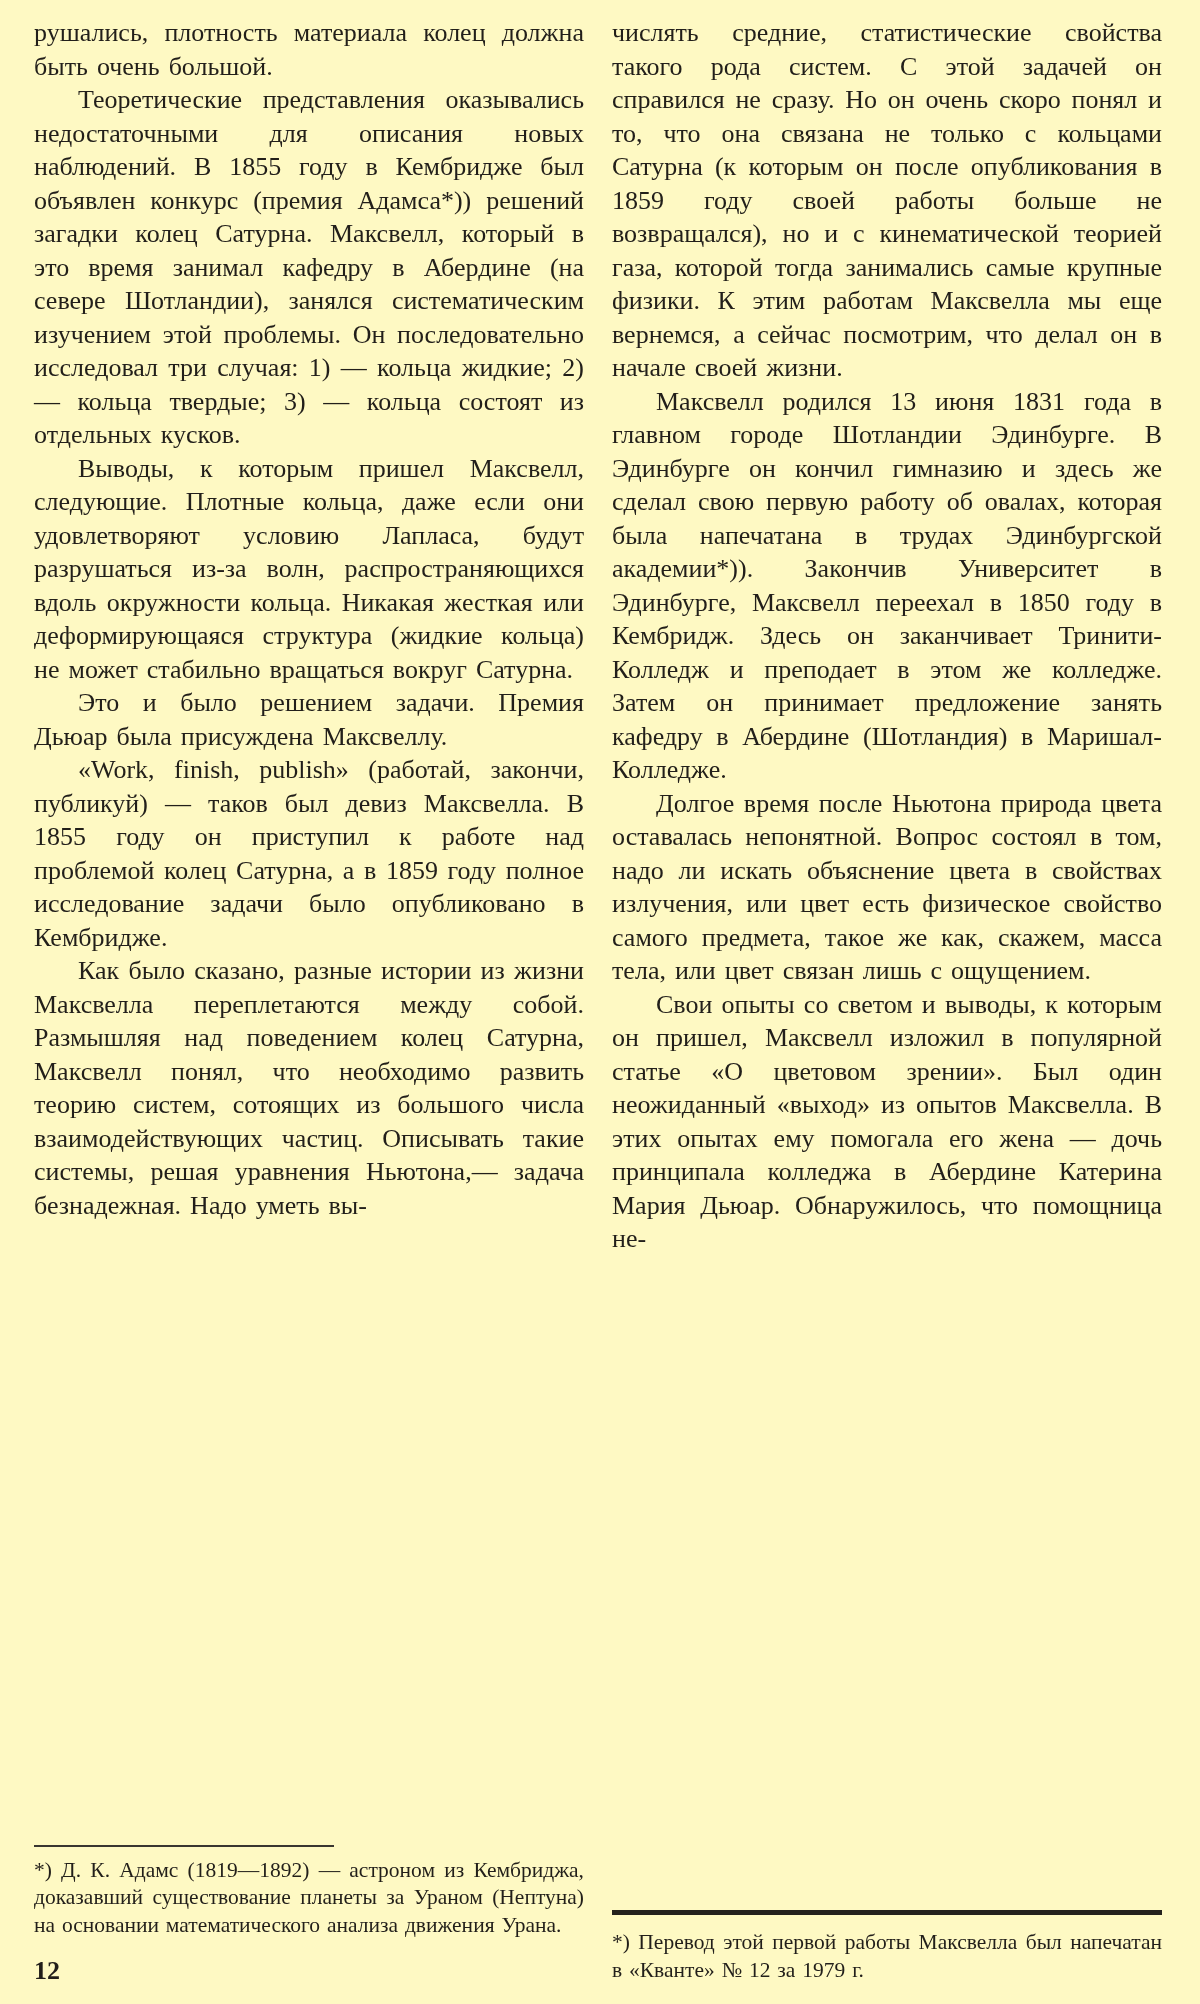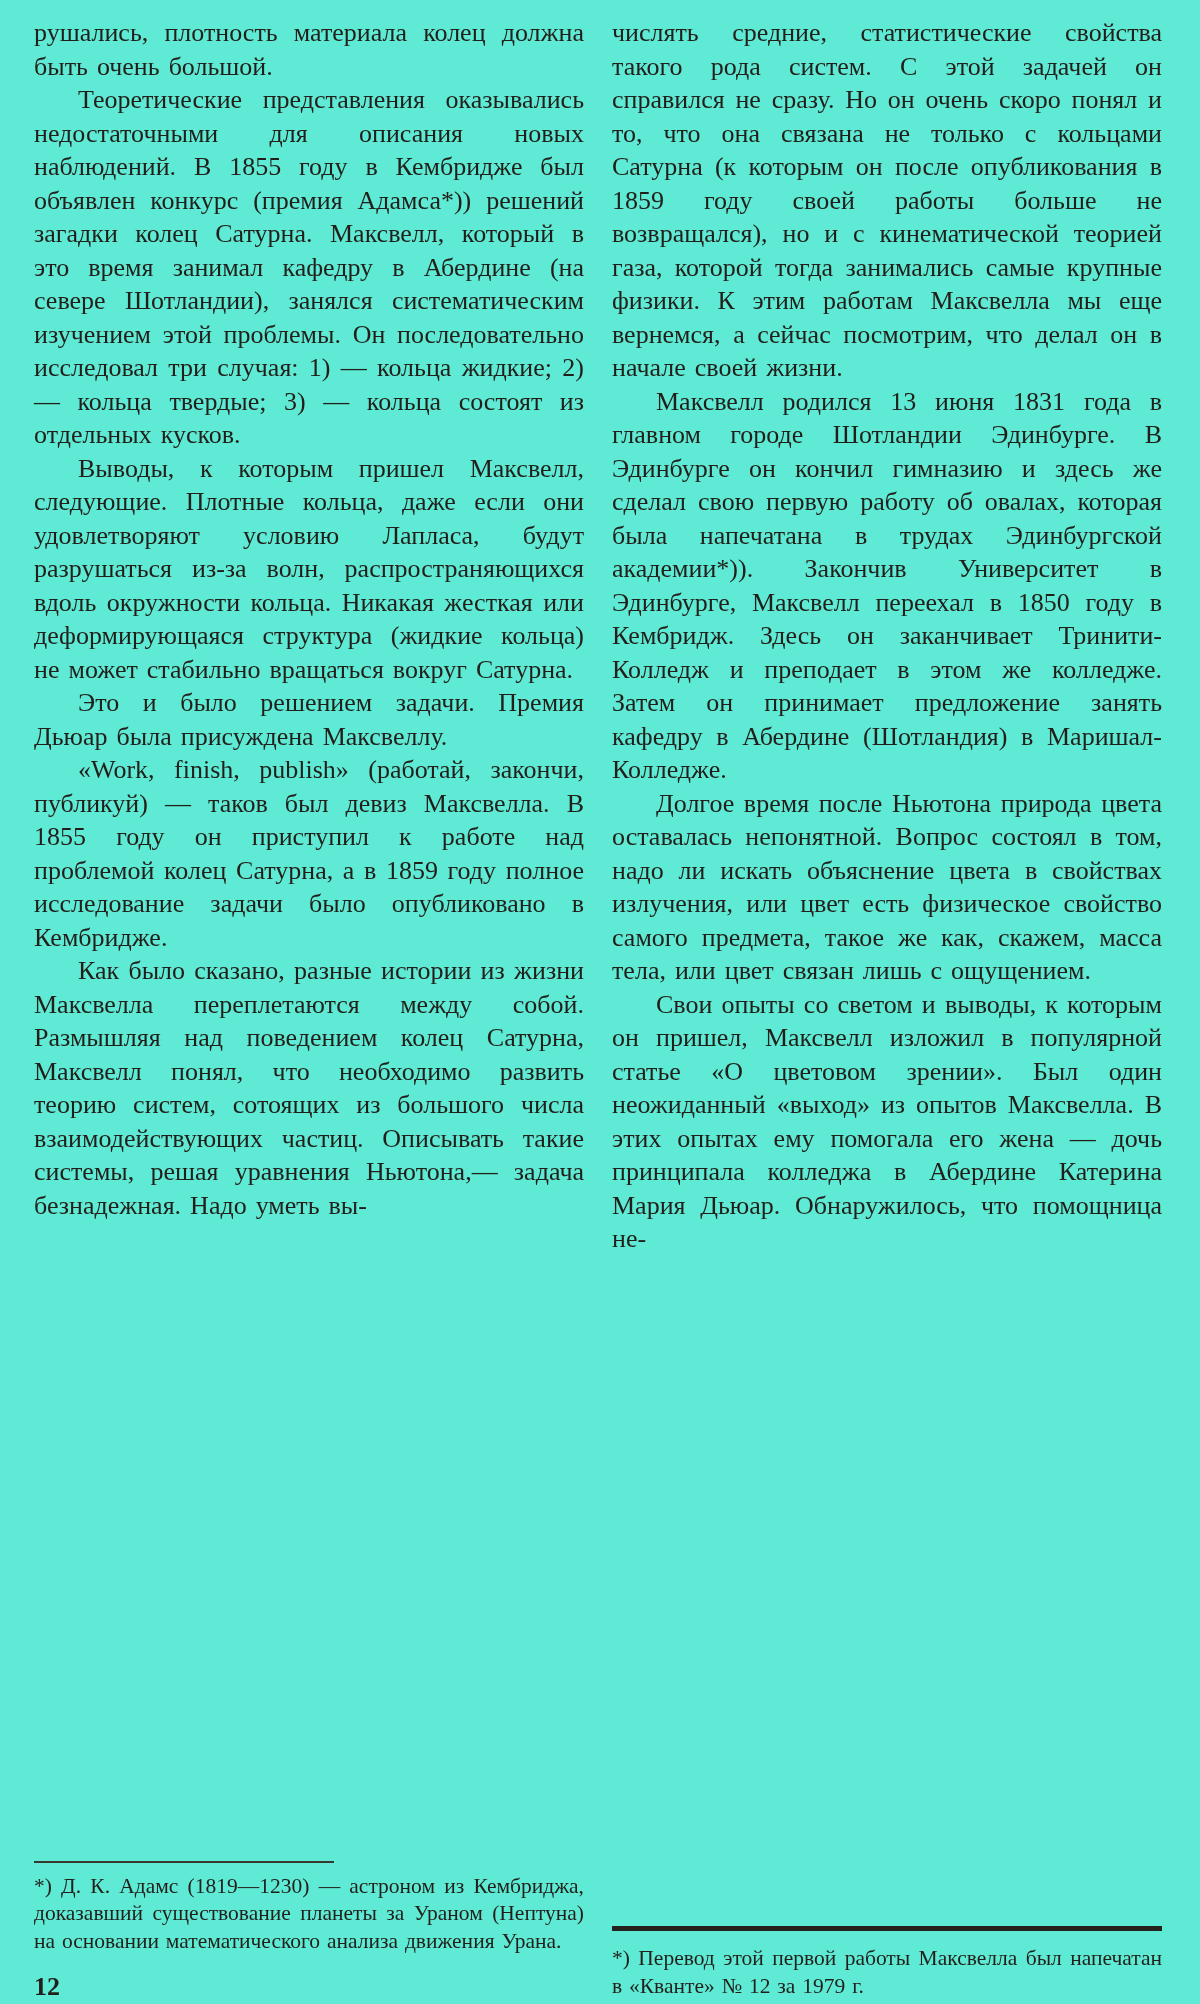--- a/index.html
+++ b/index.html
@@ -6,25 +6,25 @@
     margin: 0;
     padding: 0;
     background: #d8d5cc;
   }
   .page {
     position: relative;
     box-sizing: border-box;
     width: 1200px;
     height: 2004px;
     margin: 0;
-    background: #5eead4;
+    background: #fef9c3;
     color: #221f1a;
     font-family: "Liberation Serif", "DejaVu Serif", serif;
     overflow: hidden;
-    padding: 16px 38px 4px 34px;
+    padding: 16px 38px 20px 34px;
     display: flex;
     gap: 28px;
   }
   .column {
     flex: 1 1 0;
     min-width: 0;
     display: flex;
     flex-direction: column;
     font-size: 26px;
     line-height: 33.5px;
@@ -77,21 +77,21 @@
   <div class="column">
     <p class="para">рушались, плотность материала колец должна быть очень большой.</p>
     <p class="para indent">Теоретические представления оказывались недостаточными для описания новых наблюдений. В 1855 году в Кембридже был объявлен конкурс (премия Адамса*)) решений загадки колец Сатурна. Максвелл, который в это время занимал кафедру в Абердине (на севере Шотландии), занялся систематическим изучением этой проблемы. Он последовательно исследовал три случая: 1) — кольца жидкие; 2) — кольца твердые; 3) — кольца состоят из отдельных кусков.</p>
     <p class="para indent">Выводы, к которым пришел Максвелл, следующие. Плотные кольца, даже если они удовлетворяют условию Лапласа, будут разрушаться из-за волн, распространяющихся вдоль окружности кольца. Никакая жесткая или деформирующаяся структура (жидкие кольца) не может стабильно вращаться вокруг Сатурна.</p>
     <p class="para indent">Это и было решением задачи. Премия Дьюар была присуждена Максвеллу.</p>
     <p class="para indent">«Work, finish, publish» (работай, закончи, публикуй) — таков был девиз Максвелла. В 1855 году он приступил к работе над проблемой колец Сатурна, а в 1859 году полное исследование задачи было опубликовано в Кембридже.</p>
     <p class="para indent">Как было сказано, разные истории из жизни Максвелла переплетаются между собой. Размышляя над поведением колец Сатурна, Максвелл понял, что необходимо развить теорию систем, сотоящих из большого числа взаимодействующих частиц. Описывать такие системы, решая уравнения Ньютона,— задача безнадежная. Надо уметь вы-</p>
 
     <div class="footnote-block">
       <div class="rule-thin"></div>
-      <p class="footnote">*) Д. К. Адамс (1819—1230) — астроном из Кембриджа, доказавший существование планеты за Ураном (Нептуна) на основании математического анализа движения Урана.</p>
+      <p class="footnote">*) Д. К. Адамс (1819—1892) — астроном из Кембриджа, доказавший существование планеты за Ураном (Нептуна) на основании математического анализа движения Урана.</p>
       <div class="page-number">12</div>
     </div>
   </div>
 
   <div class="column">
     <p class="para">числять средние, статистические свойства такого рода систем. С этой задачей он справился не сразу. Но он очень скоро понял и то, что она связана не только с кольцами Сатурна (к которым он после опубликования в 1859 году своей работы больше не возвращался), но и с кинематической теорией газа, которой тогда занимались самые крупные физики. К этим работам Максвелла мы еще вернемся, а сейчас посмотрим, что делал он в начале своей жизни.</p>
     <p class="para indent">Максвелл родился 13 июня 1831 года в главном городе Шотландии Эдинбурге. В Эдинбурге он кончил гимназию и здесь же сделал свою первую работу об овалах, которая была напечатана в трудах Эдинбургской академии*)). Закончив Университет в Эдинбурге, Максвелл переехал в 1850 году в Кембридж. Здесь он заканчивает Тринити-Колледж и преподает в этом же колледже. Затем он принимает предложение занять кафедру в Абердине (Шотландия) в Маришал-Колледже.</p>
     <p class="para indent">Долгое время после Ньютона природа цвета оставалась непонятной. Вопрос состоял в том, надо ли искать объяснение цвета в свойствах излучения, или цвет есть физическое свойство самого предмета, такое же как, скажем, масса тела, или цвет связан лишь с ощущением.</p>
     <p class="para indent">Свои опыты со светом и выводы, к которым он пришел, Максвелл изложил в популярной статье «О цветовом зрении». Был один неожиданный «выход» из опытов Максвелла. В этих опытах ему помогала его жена — дочь принципала колледжа в Абердине Катерина Мария Дьюар. Обнаружилось, что помощница не-</p>
 

